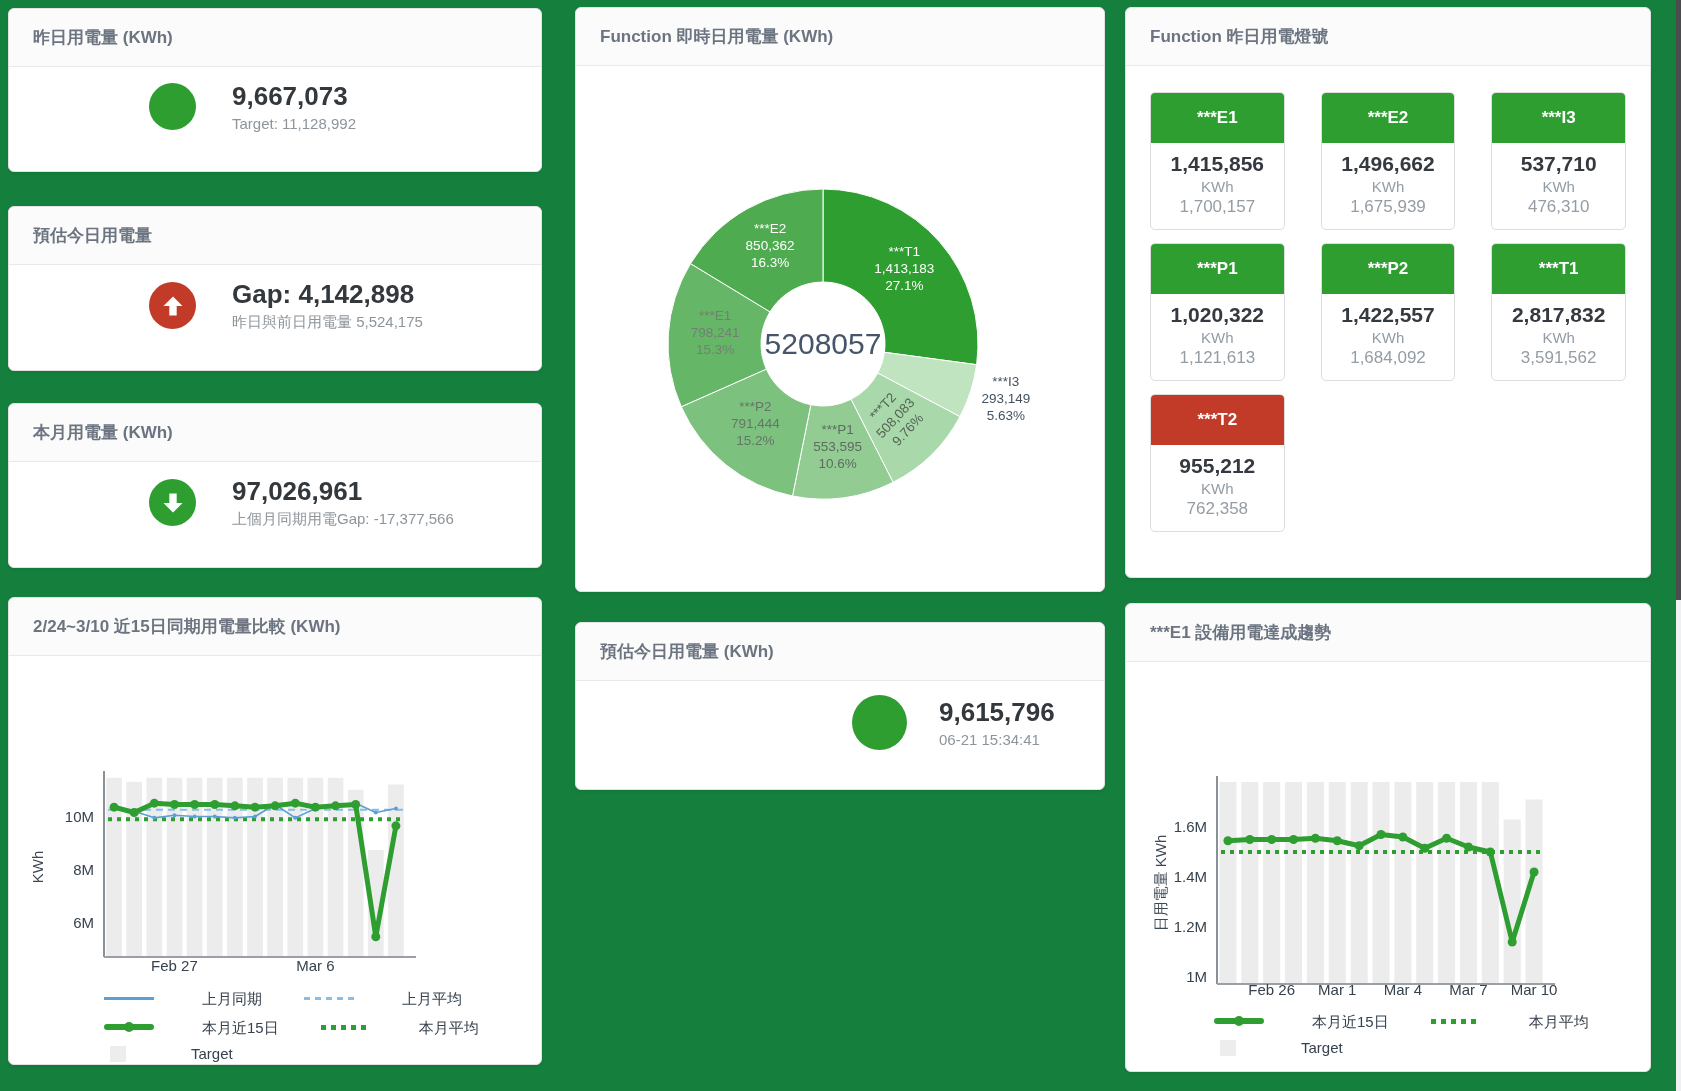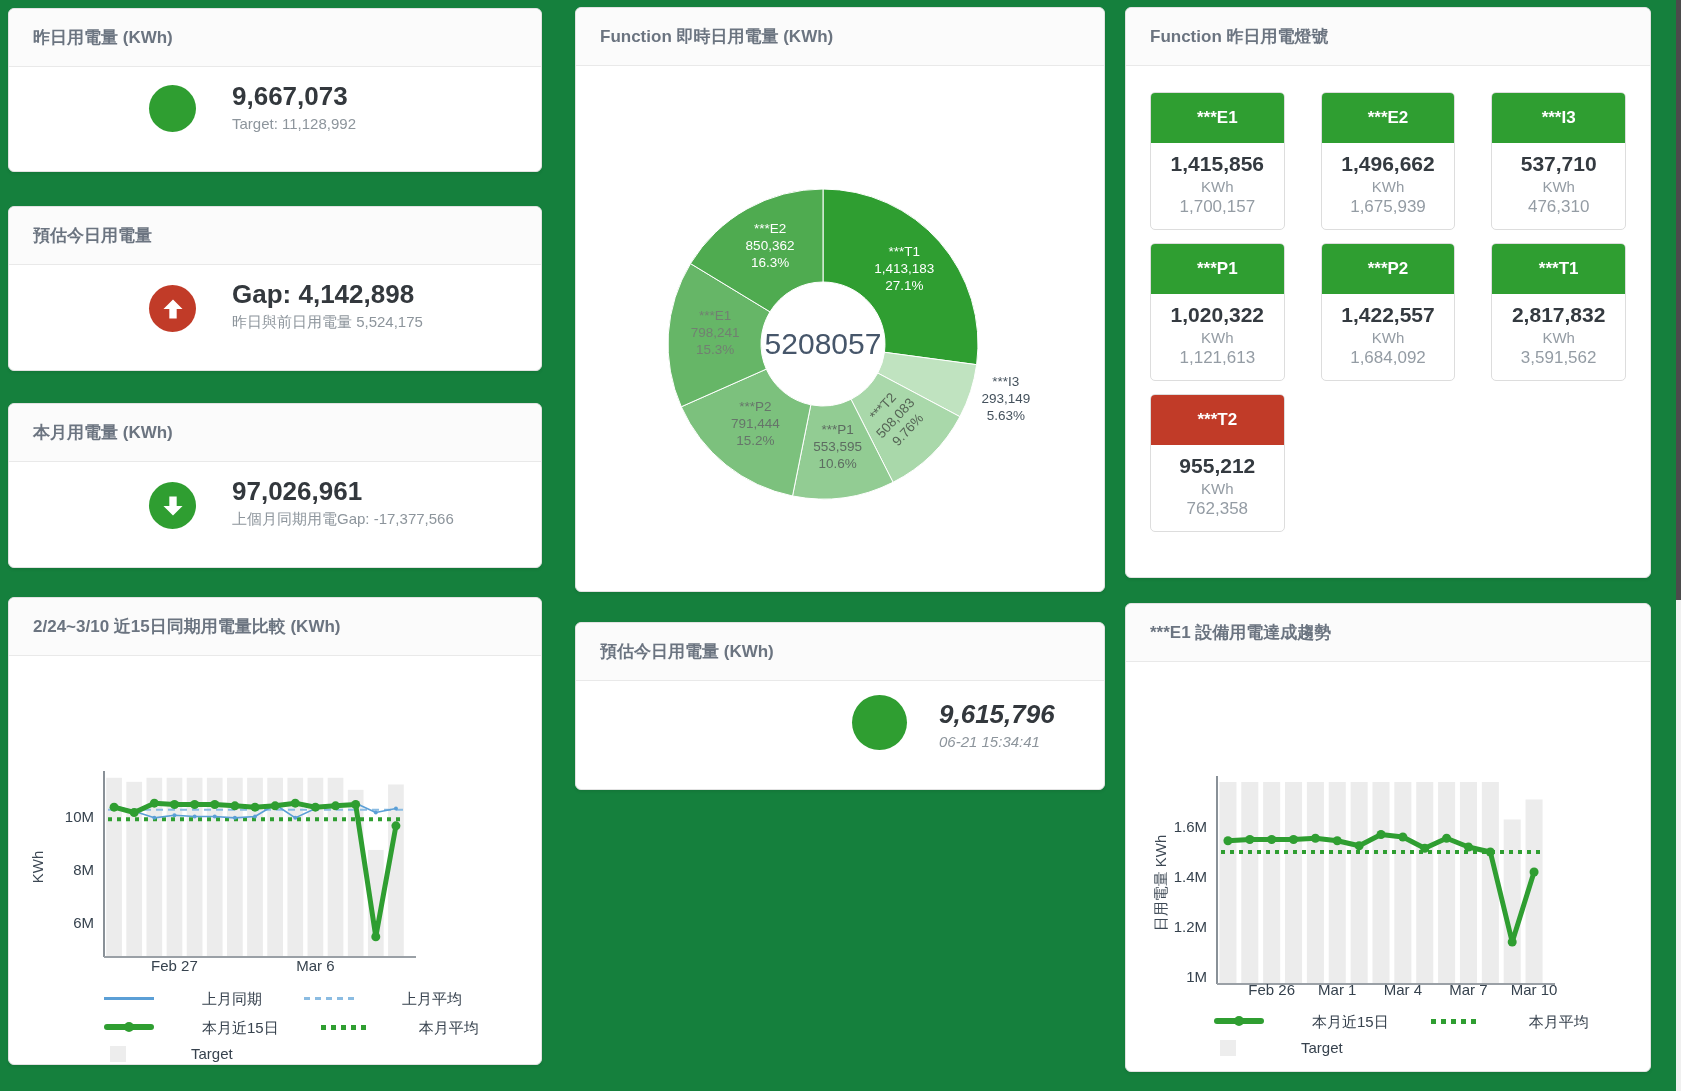--- a/index.html
+++ b/index.html
@@ -7,22 +7,22 @@
         font-family:"Liberation Sans","DejaVu Sans",sans-serif;overflow:hidden;}
   .col{position:absolute;top:7px;}
   .col-left{left:8px;width:534px;top:8px;}
   .col-mid{left:575px;width:530px;}
   .col-right{left:1108px;width:526px;margin-left:17px;}
   .card{background:#fff;border:1px solid #e2e2e2;border-radius:6px;
         box-shadow:0 2px 3px rgba(0,0,0,.07);box-sizing:border-box;}
   .card-header{padding:17px 24px;border-bottom:1px solid #e9e9e9;background:#fbfbfb;
         border-radius:6px 6px 0 0;}
   .card-title{font-size:17px;font-weight:bold;color:#6b7480;}
-  .statrow{display:flex;align-items:flex-end;gap:36px;padding:14px 0 14px 140px;}
-  .statrow-est{padding-left:276px;gap:32px;font-style:italic;}
+  .statrow{display:flex;align-items:center;gap:36px;padding:14px 0 14px 140px;}
+  .statrow-est{padding-left:276px;gap:32px;}
   .circle{width:47px;height:47px;border-radius:50%;display:flex;align-items:center;
         justify-content:center;flex:0 0 auto;}
   .circle-lg{width:55px;height:55px;}
   .bg-green{background:#2f9e31;} .bg-red{background:#c13b28;}
   .stat-value{font-size:26px;font-weight:bold;color:#33383d;}
   .stat-sub{font-size:15px;color:#8d959c;margin-top:3px;}
   .tiles-grid{display:grid;grid-template-columns:repeat(3,1fr);column-gap:36px;
         row-gap:13px;padding:26px 24px 0;}
   .tile{border:1px solid #dddddd;border-radius:5px;overflow:hidden;text-align:center;background:#fff;}
   .tile-head{color:#fff;font-weight:bold;font-size:17px;padding:15px 0;}

